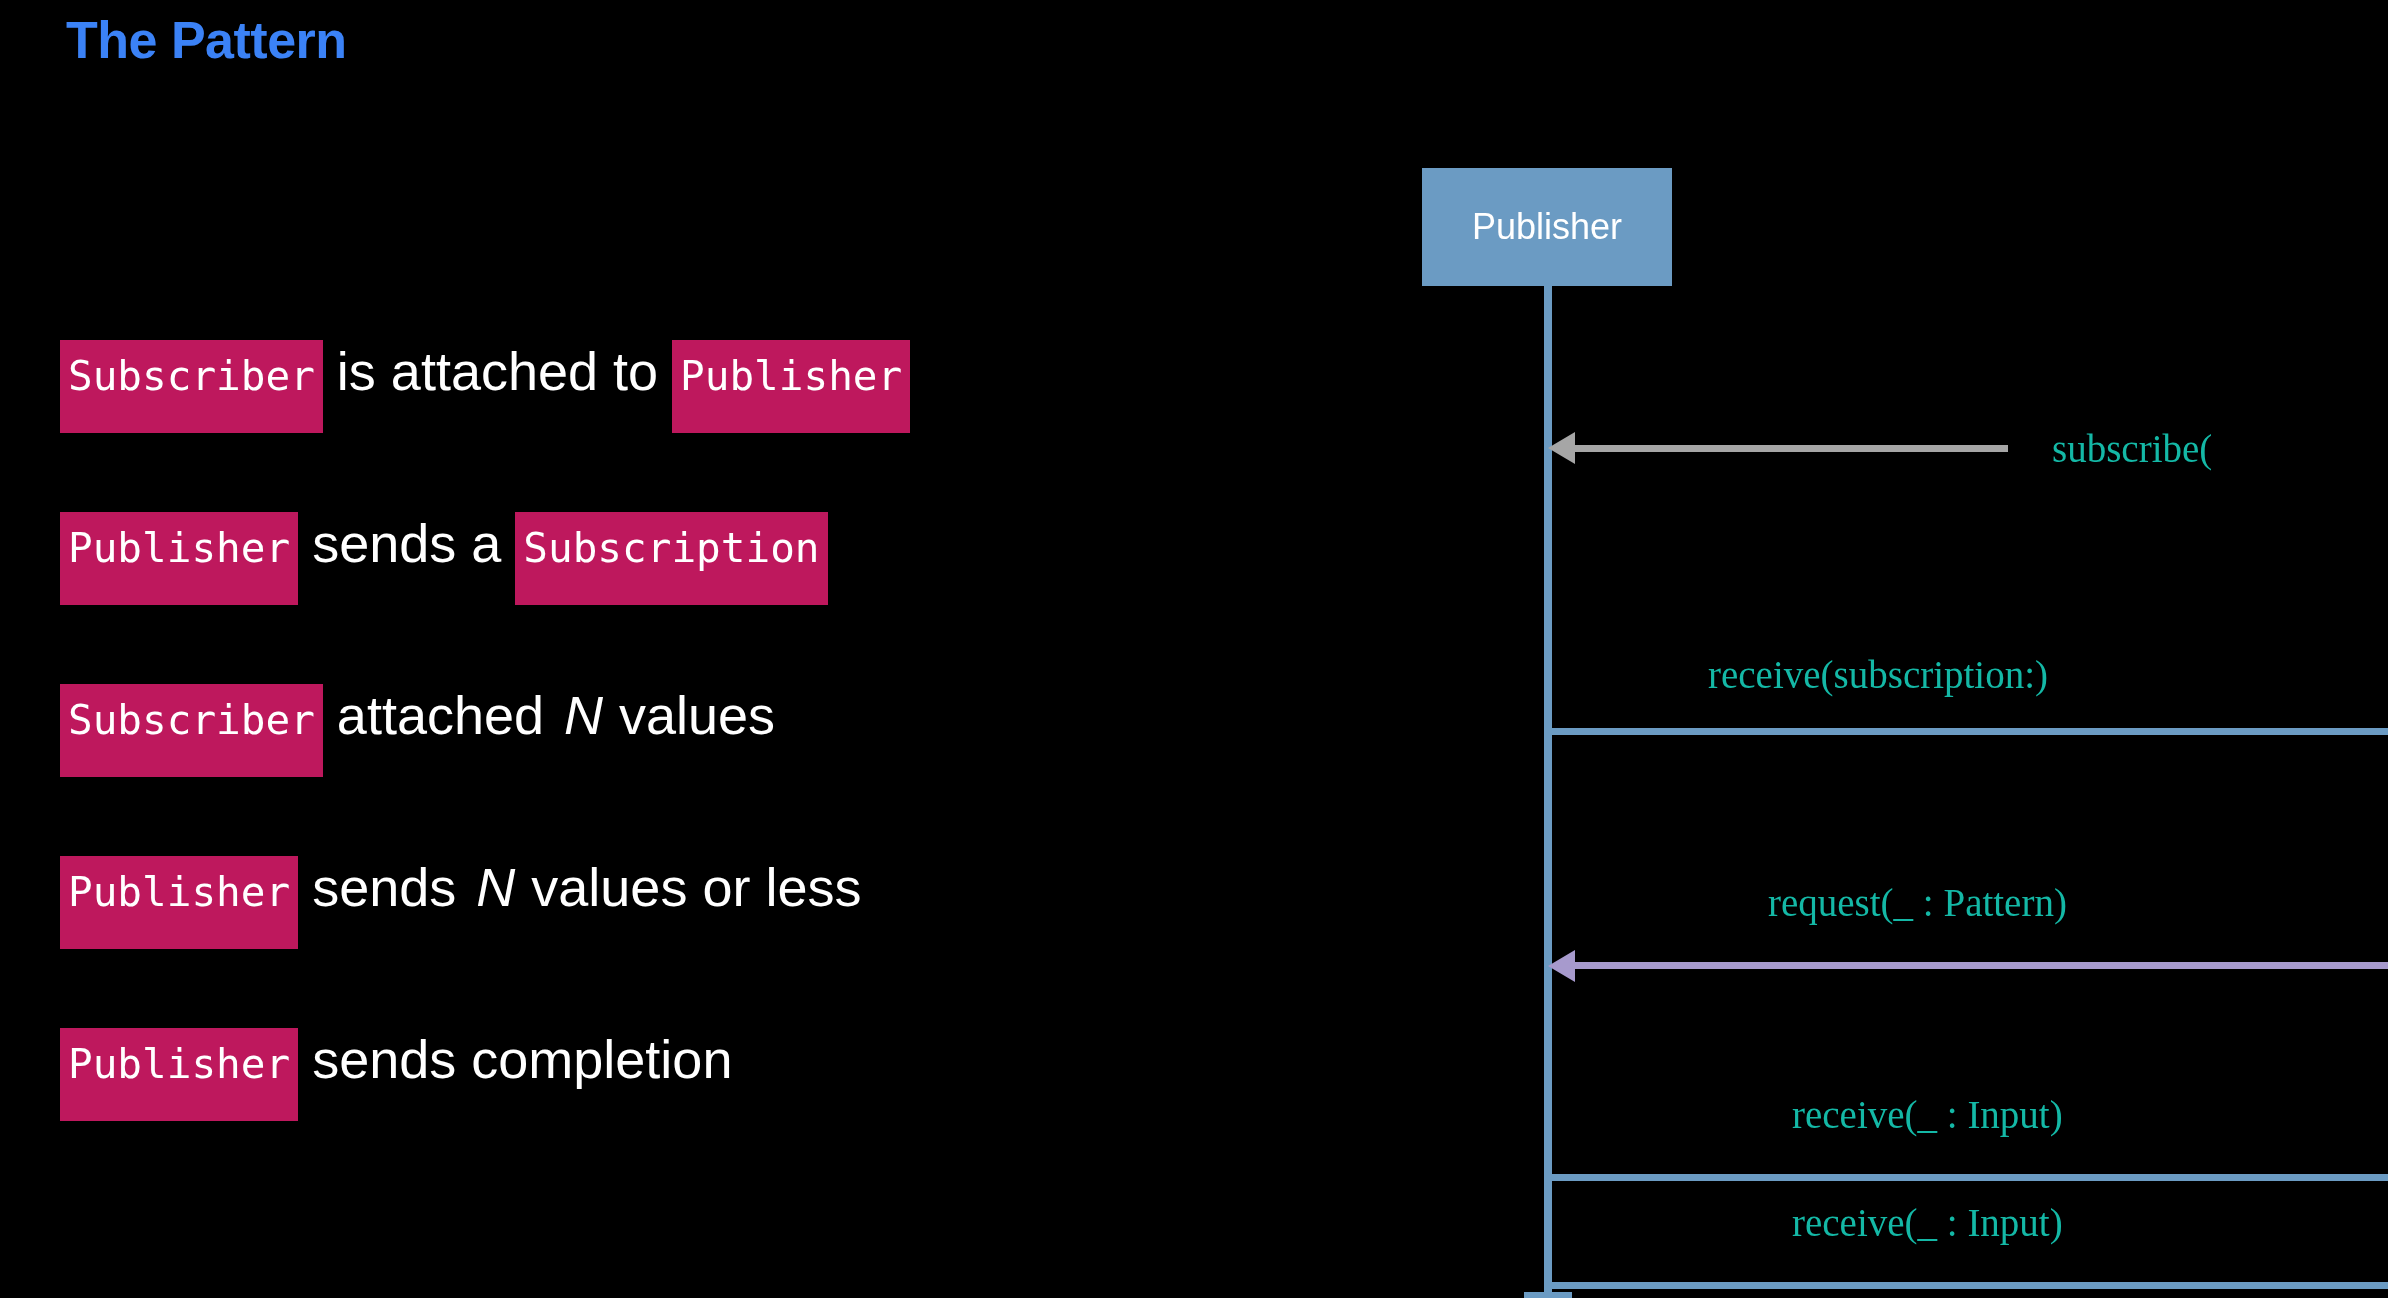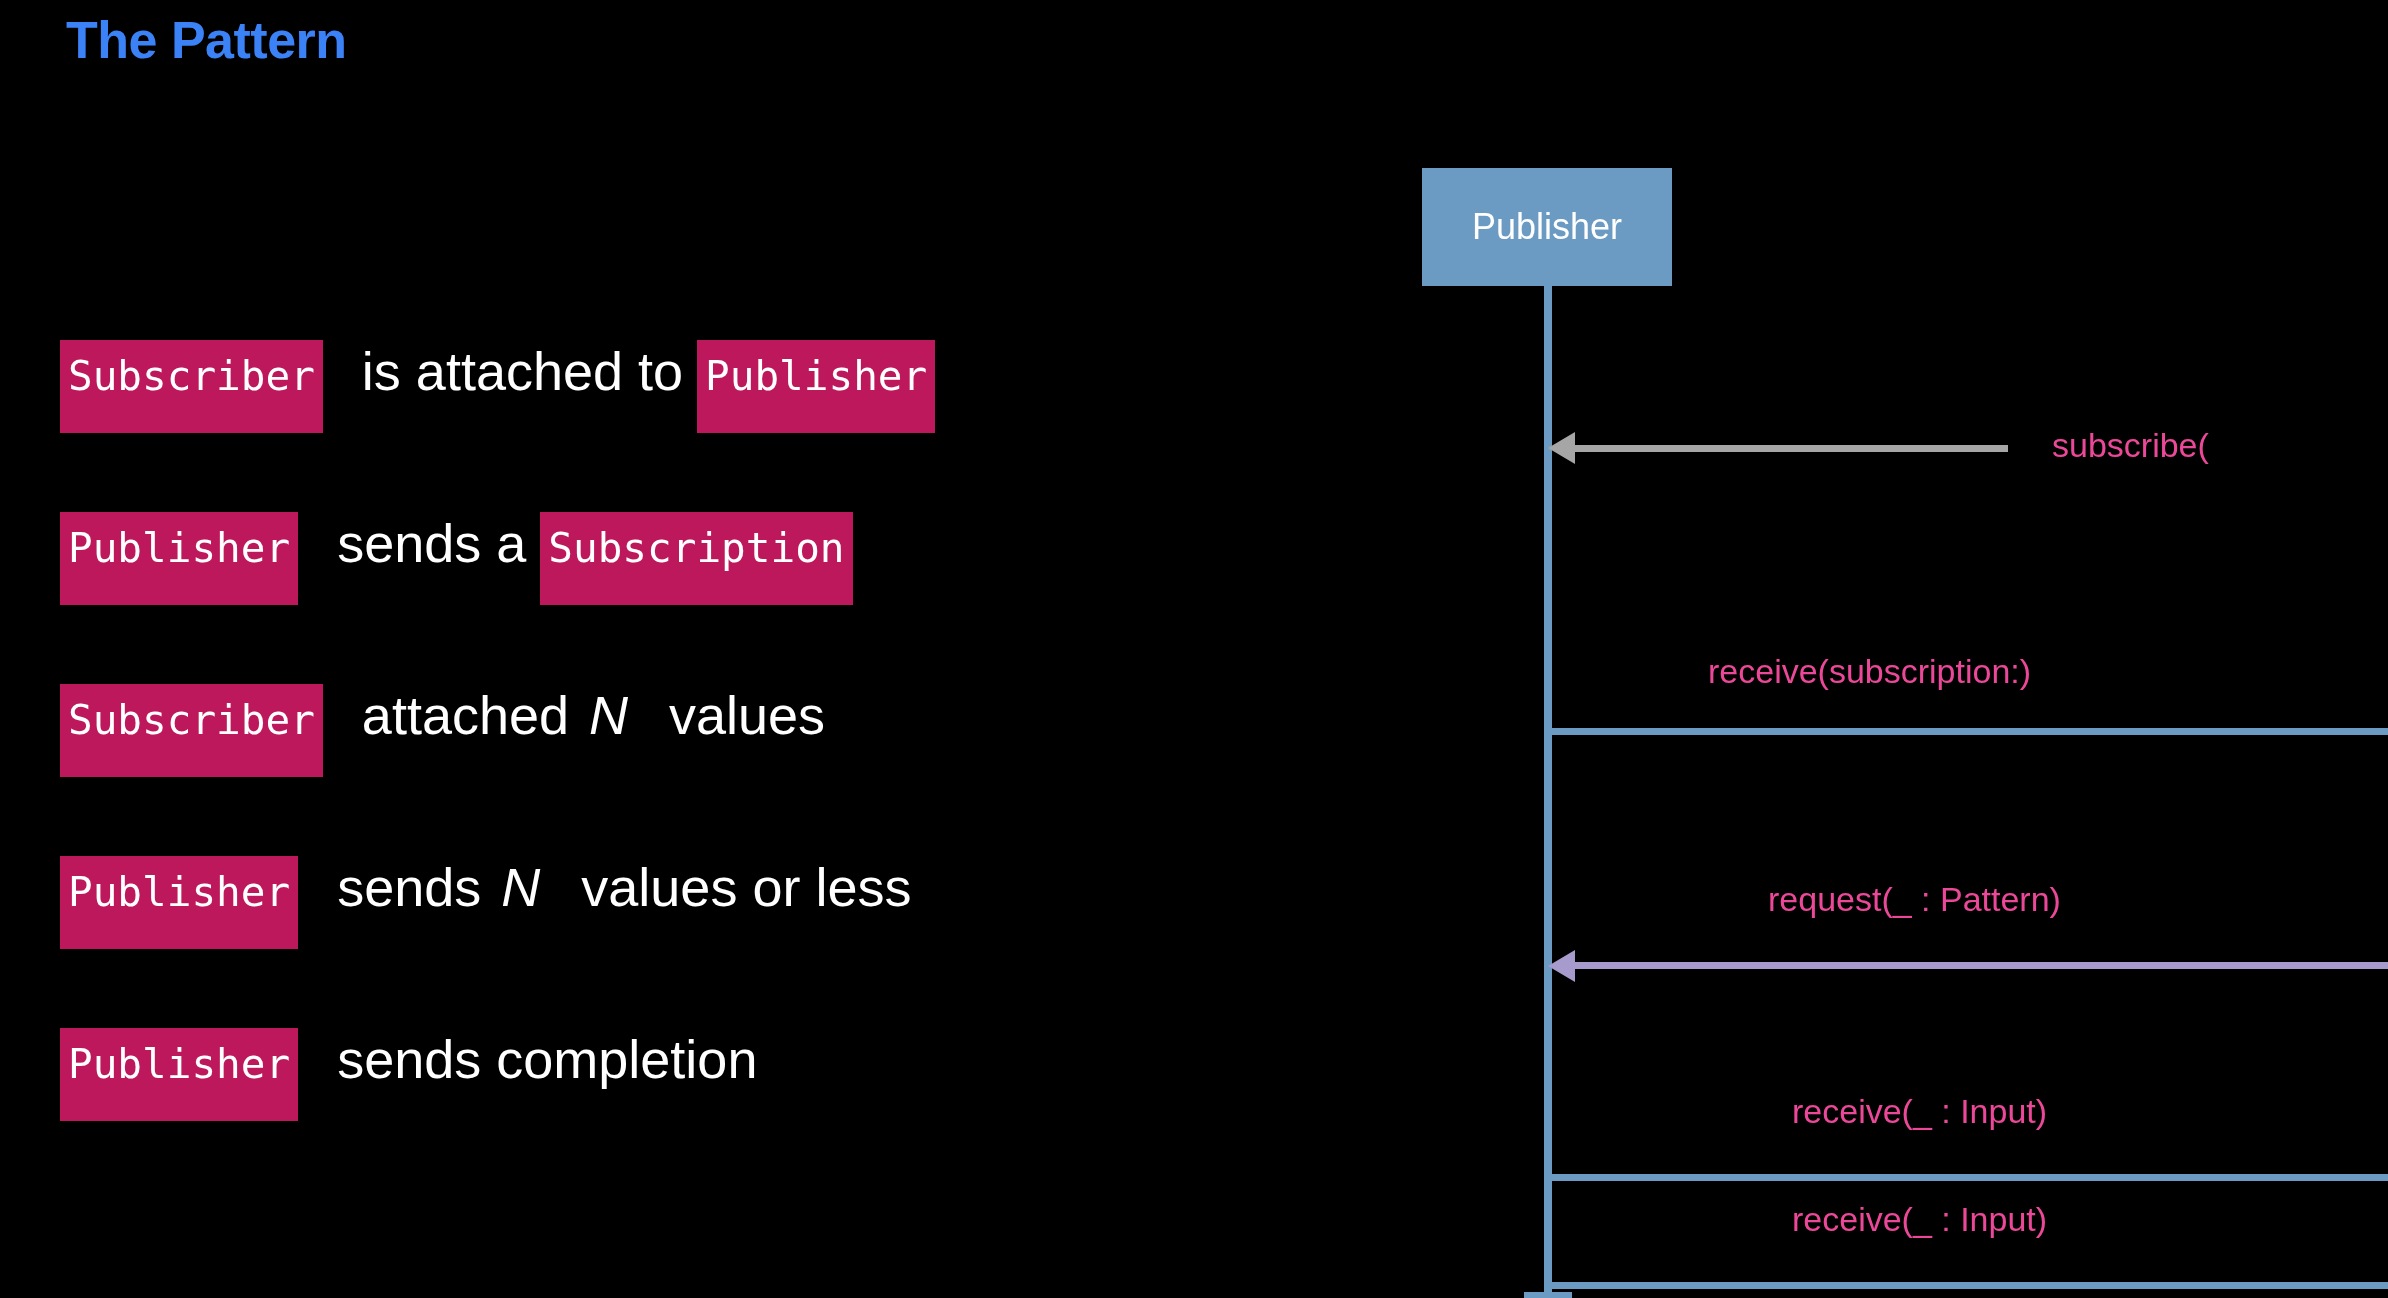--- a/index.html
+++ b/index.html
@@ -55,21 +55,20 @@
     line-height: 1.0;
     padding: 16px 8px 36px 8px;
     display: inline-block;
     vertical-align: baseline;
   }
   .plain {
     font-family: "Liberation Sans", sans-serif;
     font-size: 54px;
     padding: 0 14px;
     display: inline-block;
-    margin-left: 25px;
   }
   .ital {
     font-style: italic;
     font-family: "Liberation Sans", sans-serif;
     font-size: 54px;
     display: inline-block;
     padding-left: 6px;
     padding-right: 2px;
   }
 
@@ -112,23 +111,23 @@
     left: 124px;
     top: 1152px;
     width: 48px;
     height: 10px;
     background: #6b9bc3;
   }
 
   
   .msg-label {
     position: absolute;
-    color: #ec4899;
-    font-family: Liberation Sans, sans-serif;
-    font-size: 34px;
+    color: #14b8a6;
+    font-family: Liberation Serif, serif;
+    font-size: 39px;
     white-space: nowrap;
   }
   .arrow-line {
     position: absolute;
     height: 7px;
   }
   .arrow-head-left {
     position: absolute;
     width: 0;
     height: 0;

